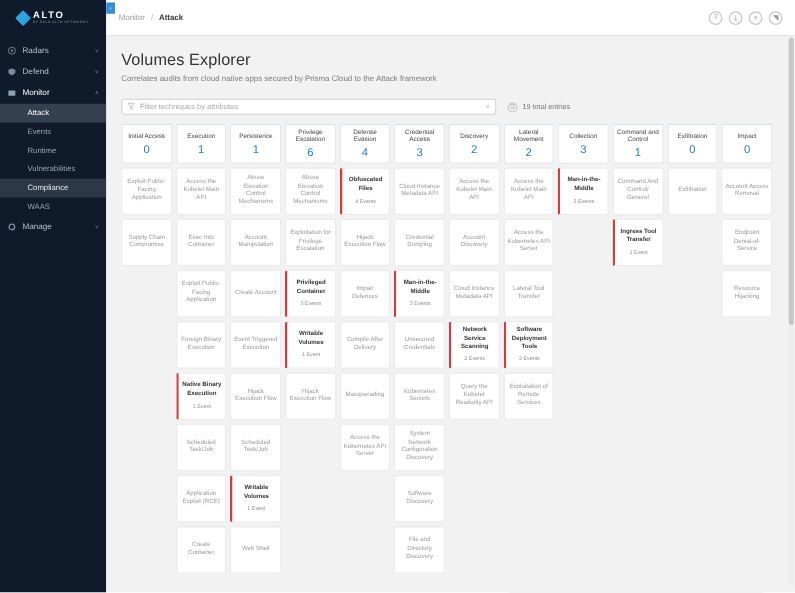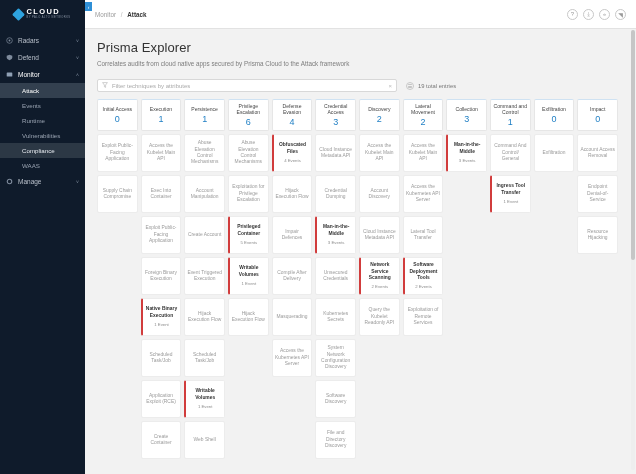--- a/index.html
+++ b/index.html
@@ -239,21 +239,21 @@
 </style>
 </head>
 <body>
 
 <div id="app">
 
   <div class="sidebar">
     <div class="brand">
       <span class="brand-mark"></span>
       <span class="brand-txt">
-        <span class="brand-name">CLOUD</span>
+        <span class="brand-name">ALTO</span>
         <span class="brand-sub">BY PALO ALTO NETWORKS</span>
       </span>
     </div>
 
     <div class="nav">
       <div class="nav-item">
         <span class="ic">
           <svg width="7" height="7" viewBox="0 0 10 10">
               <circle cx="5" cy="5" r="4" fill="none" stroke="#7e8b9c" stroke-width="1"></circle>
               <circle cx="5" cy="5" r="1.3" fill="#7e8b9c"></circle>
@@ -327,21 +327,21 @@
       </div>
       <div class="topbar-actions">
         <div class="circ-btn">?</div>
         <div class="circ-btn">⤓</div>
         <div class="circ-btn">⚬</div>
         <div class="circ-btn">◥</div>
       </div>
     </div>
 
     <div class="content">
-      <div class="page-title">Prisma Explorer</div>
+      <div class="page-title">Volumes Explorer</div>
       <div class="page-sub">Correlates audits from cloud native apps secured by Prisma Cloud to the Attack framework</div>
 
       <div class="filterbar">
         <div class="filter-input">
           <span class="funnel">
             <svg width="6" height="6" viewBox="0 0 10 10">
                 <path d="M1 1 H9 L6 5 V9 L4 8 V5 Z" fill="none" stroke="#b0b0b0" stroke-width="1"></path>
               </svg>
           </span>
           <span class="ph">Filter techniques by attributes</span>

